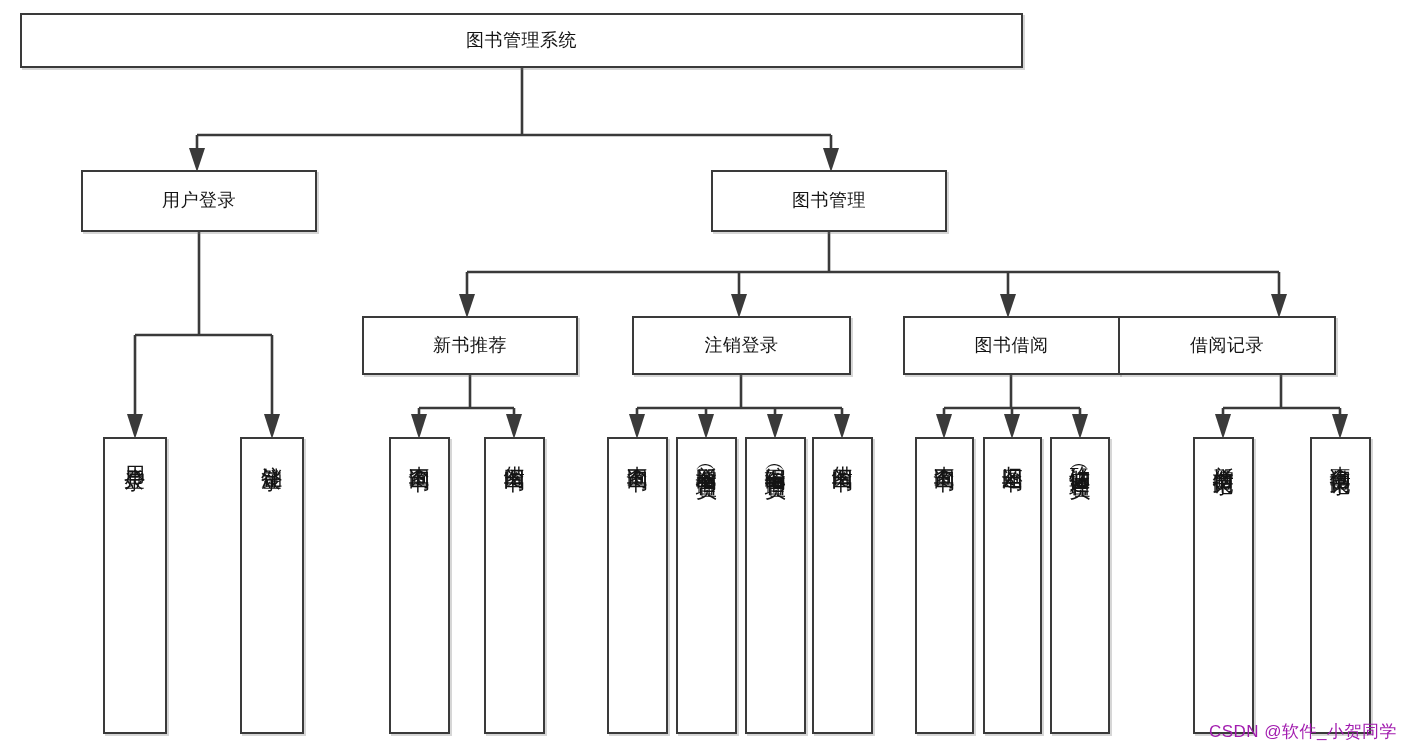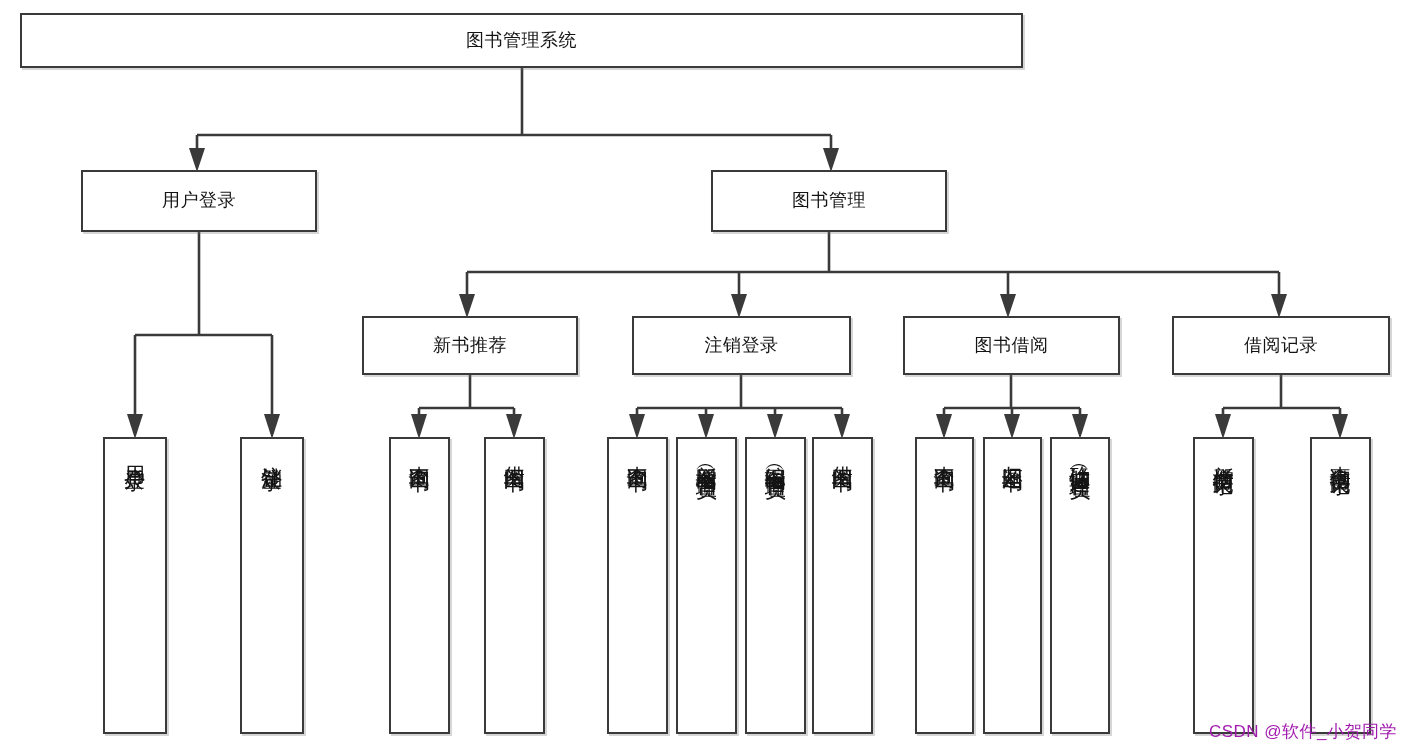--- a/index.html
+++ b/index.html
@@ -165,21 +165,21 @@
 
   <div class="node" style="left:362px; top:316px; width:216px; height:59px;">
     <span class="label">新书推荐</span>
   </div>
   <div class="node" style="left:632px; top:316px; width:219px; height:59px;">
     <span class="label">注销登录</span>
   </div>
   <div class="node" style="left:903px; top:316px; width:217px; height:59px;">
     <span class="label">图书借阅</span>
   </div>
-  <div class="node" style="left:1172px; top:316px; width:218px; height:59px;">
+  <div class="node" style="left:1118px; top:316px; width:218px; height:59px;">
     <span class="label">借阅记录</span>
   </div>
 
   <div class="node leaf" style="left:103px; top:437px; width:64px; height:297px;">
     <span class="label">用户登录</span>
   </div>
   <div class="node leaf" style="left:240px; top:437px; width:64px; height:297px;">
     <span class="label">注销登录</span>
   </div>
 

